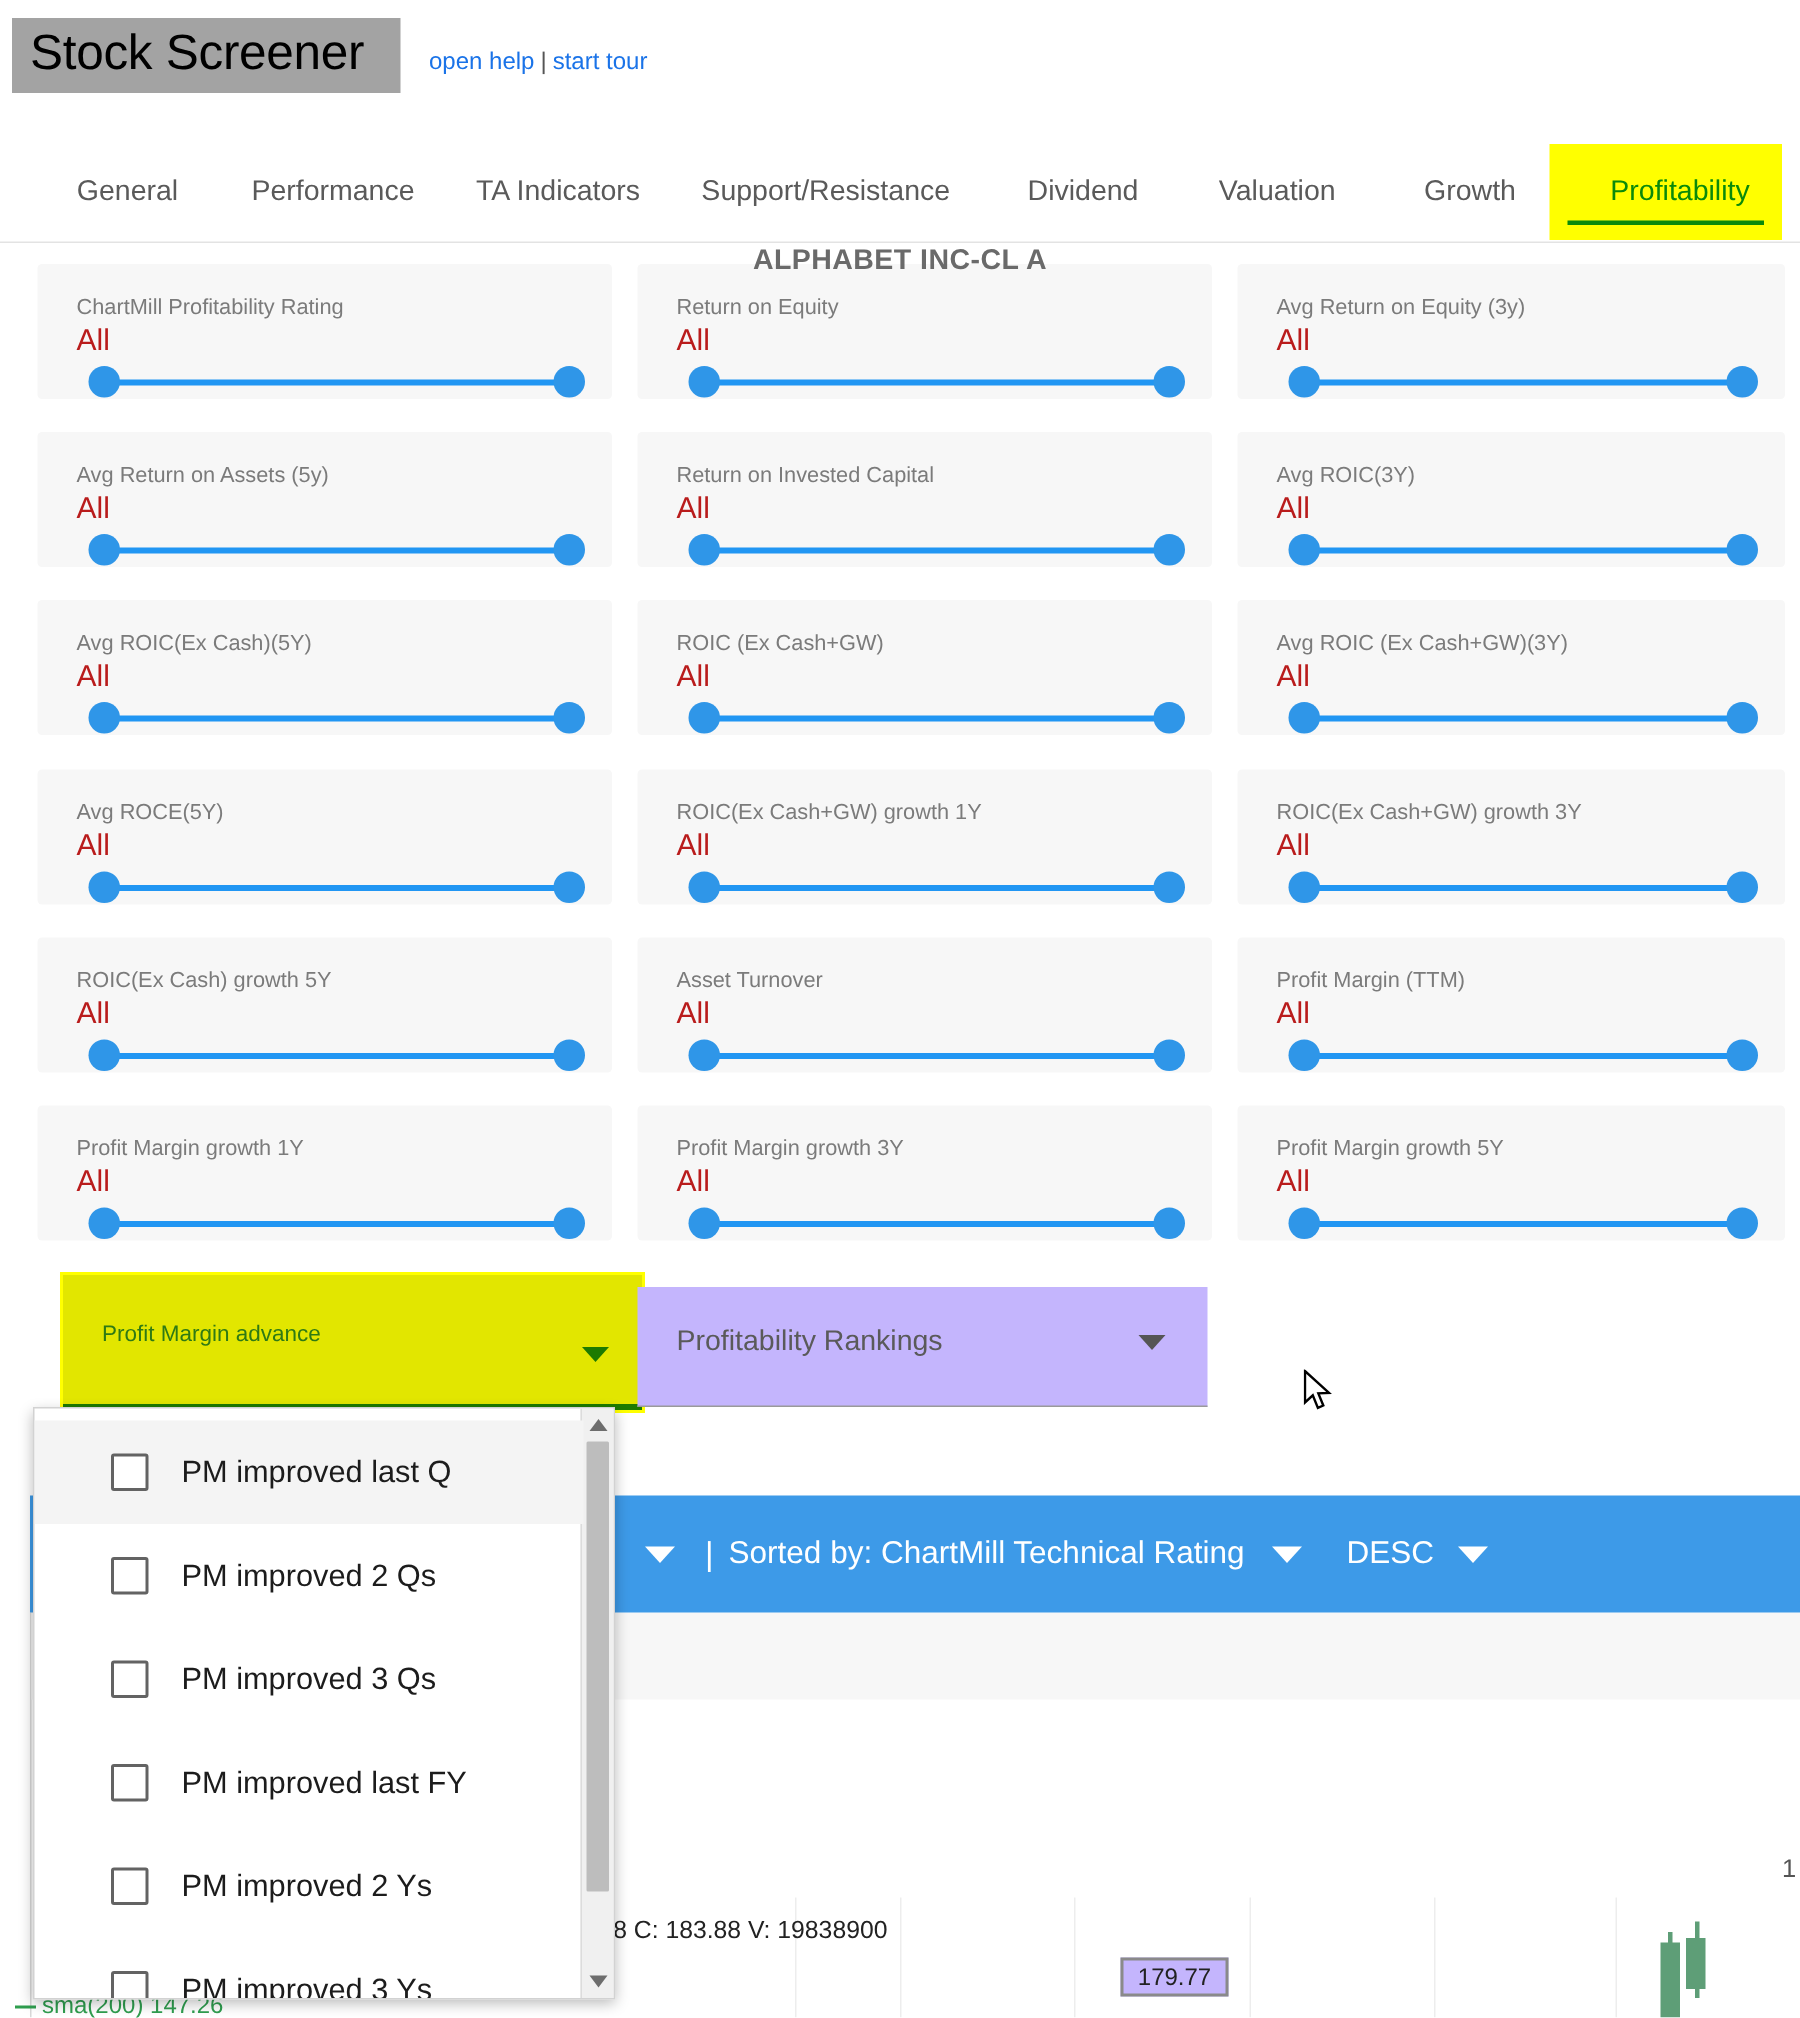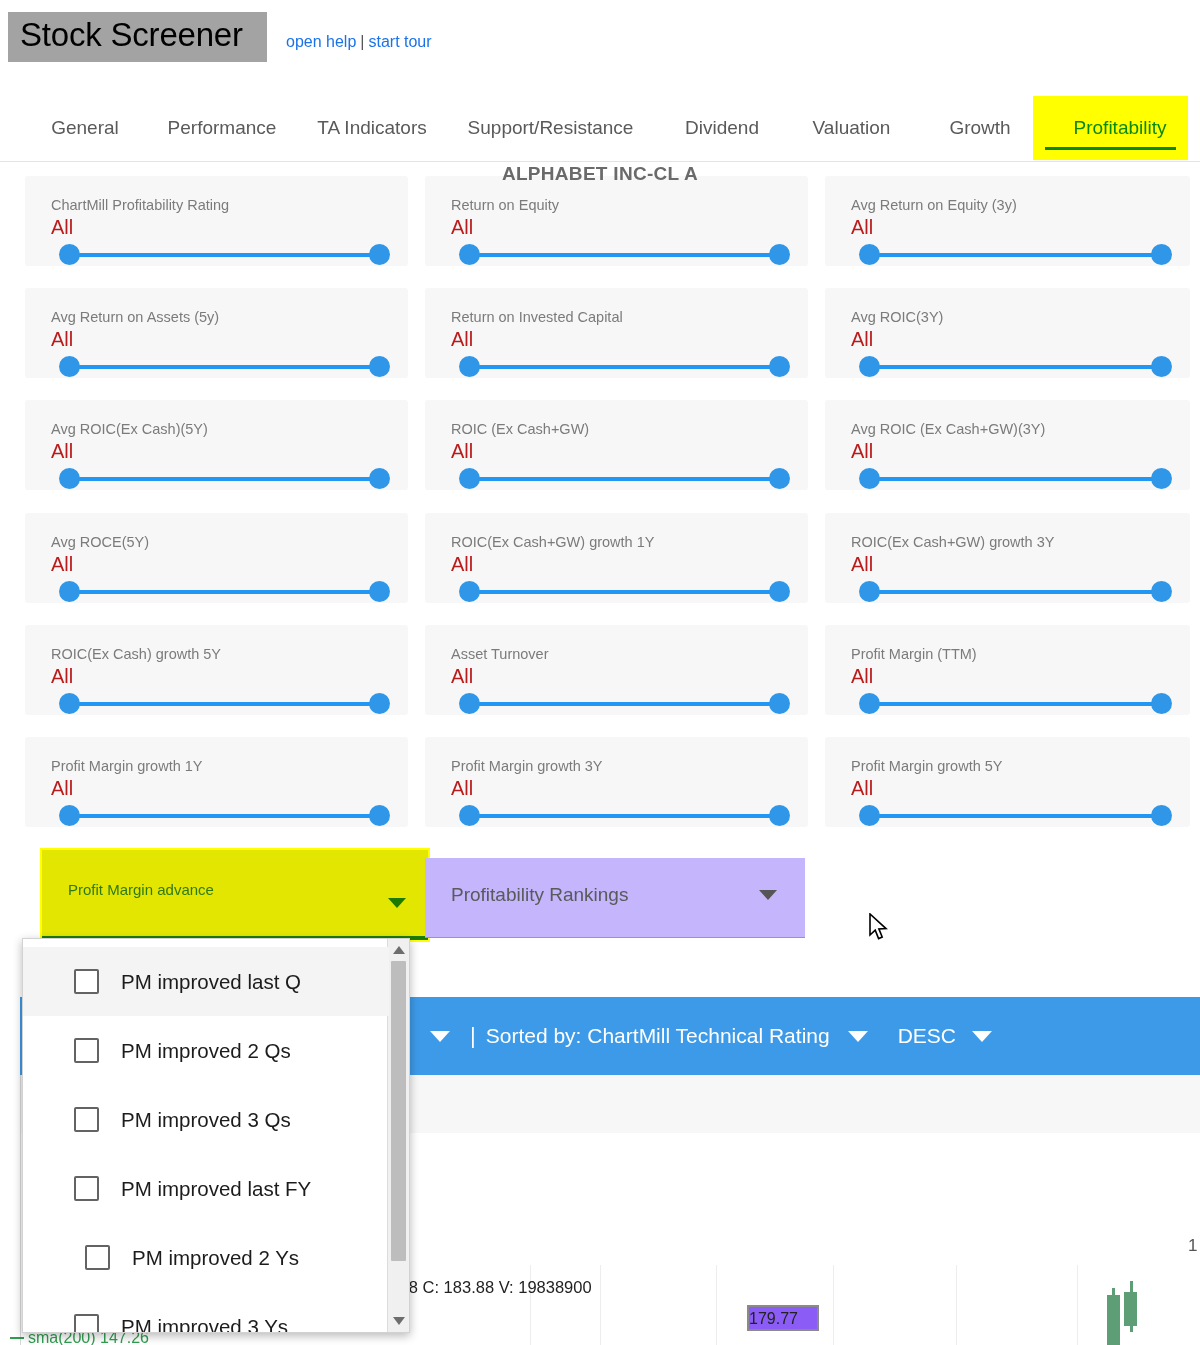--- a/index.html
+++ b/index.html
@@ -162,22 +162,22 @@
     text-align: center; font-size: 19px; font-weight: bold; color: #6a6a6a;
     letter-spacing: .3px;
   }
   .chart-ohlc {
     position: absolute; left: 395px; top: 1278px;
     font-size: 16.5px; color: #222; white-space: nowrap;
   }
   .gridline { position: absolute; top: 1265px; width: 1px; height: 80px; background: #ededed; }
   .pricebox {
     position: absolute; left: 747px; top: 1305px; width: 72px; height: 26px;
-    border: 2px solid #8a8a8a; background: #8b5cf6;
-    font-size: 16px; color: #222; line-height: 24px;
+    border: 2px solid #8a8a8a; background: #c4b5fd;
+    font-size: 16px; color: #222; text-align: center; line-height: 24px;
     overflow: hidden;
   }
   .candle { position: absolute; background: #5e9e77; }
   .axis-right {
     position: absolute; left: 1188px; top: 1236px;
     font-size: 17px; color: #555;
   }
   .sma-label {
     position: absolute; left: 28px; top: 1329px;
     font-size: 16px; color: #2f9e4f; white-space: nowrap; z-index: 5;
@@ -461,21 +461,21 @@
         <span class="dd-label">PM improved 2 Qs</span>
       </div>
       <div class="dd-item" style="top: 146px;">
         <span class="dd-check"></span>
         <span class="dd-label">PM improved 3 Qs</span>
       </div>
       <div class="dd-item" style="top: 215px;">
         <span class="dd-check"></span>
         <span class="dd-label">PM improved last FY</span>
       </div>
-      <div class="dd-item" style="top: 284px; margin-left: 11px;">
+      <div class="dd-item" style="top: 284px;">
         <span class="dd-check"></span>
         <span class="dd-label">PM improved 2 Ys</span>
       </div>
       <div class="dd-item" style="top: 353px;">
         <span class="dd-check"></span>
         <span class="dd-label">PM improved 3 Ys</span>
       </div>
     </div>
 
   <svg class="cursor" width="22" height="30" viewBox="0 0 22 30">

